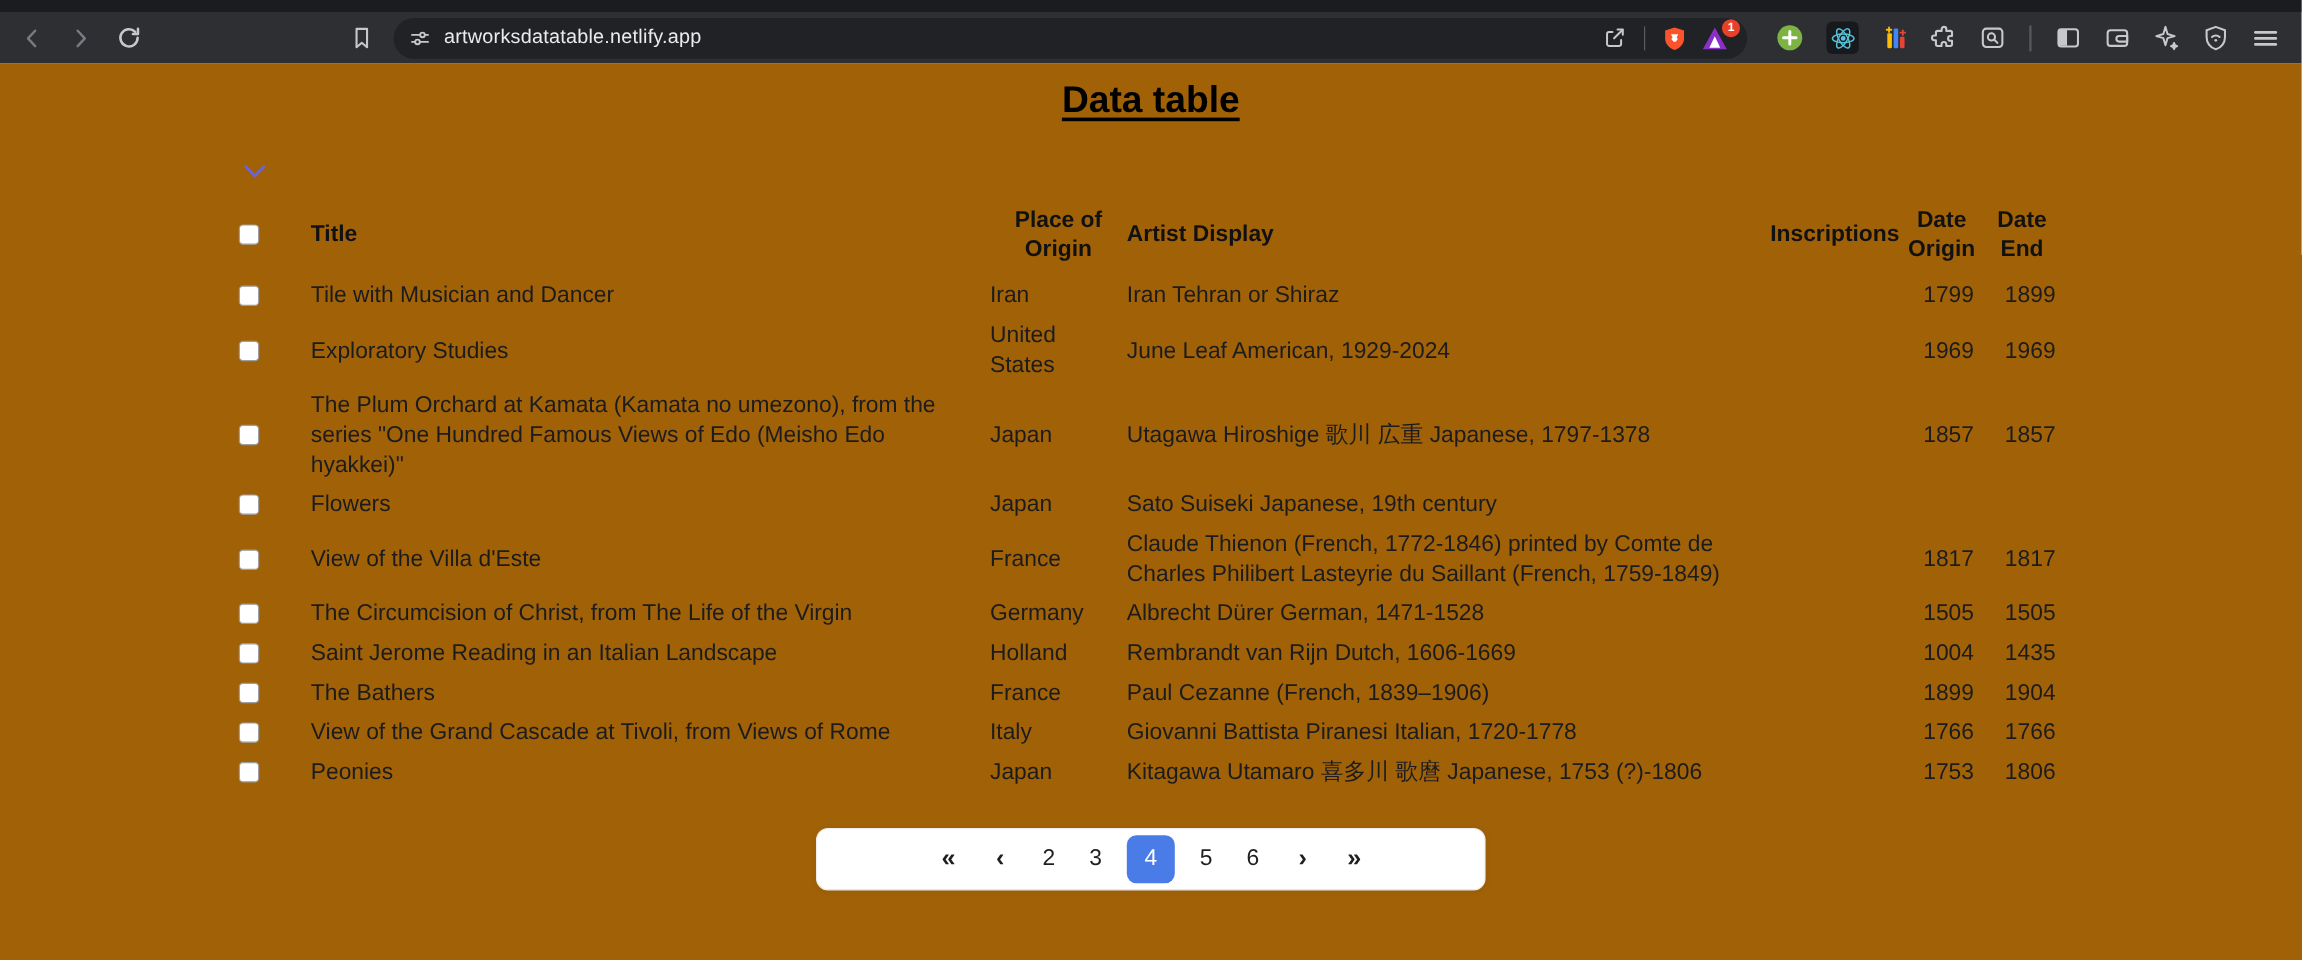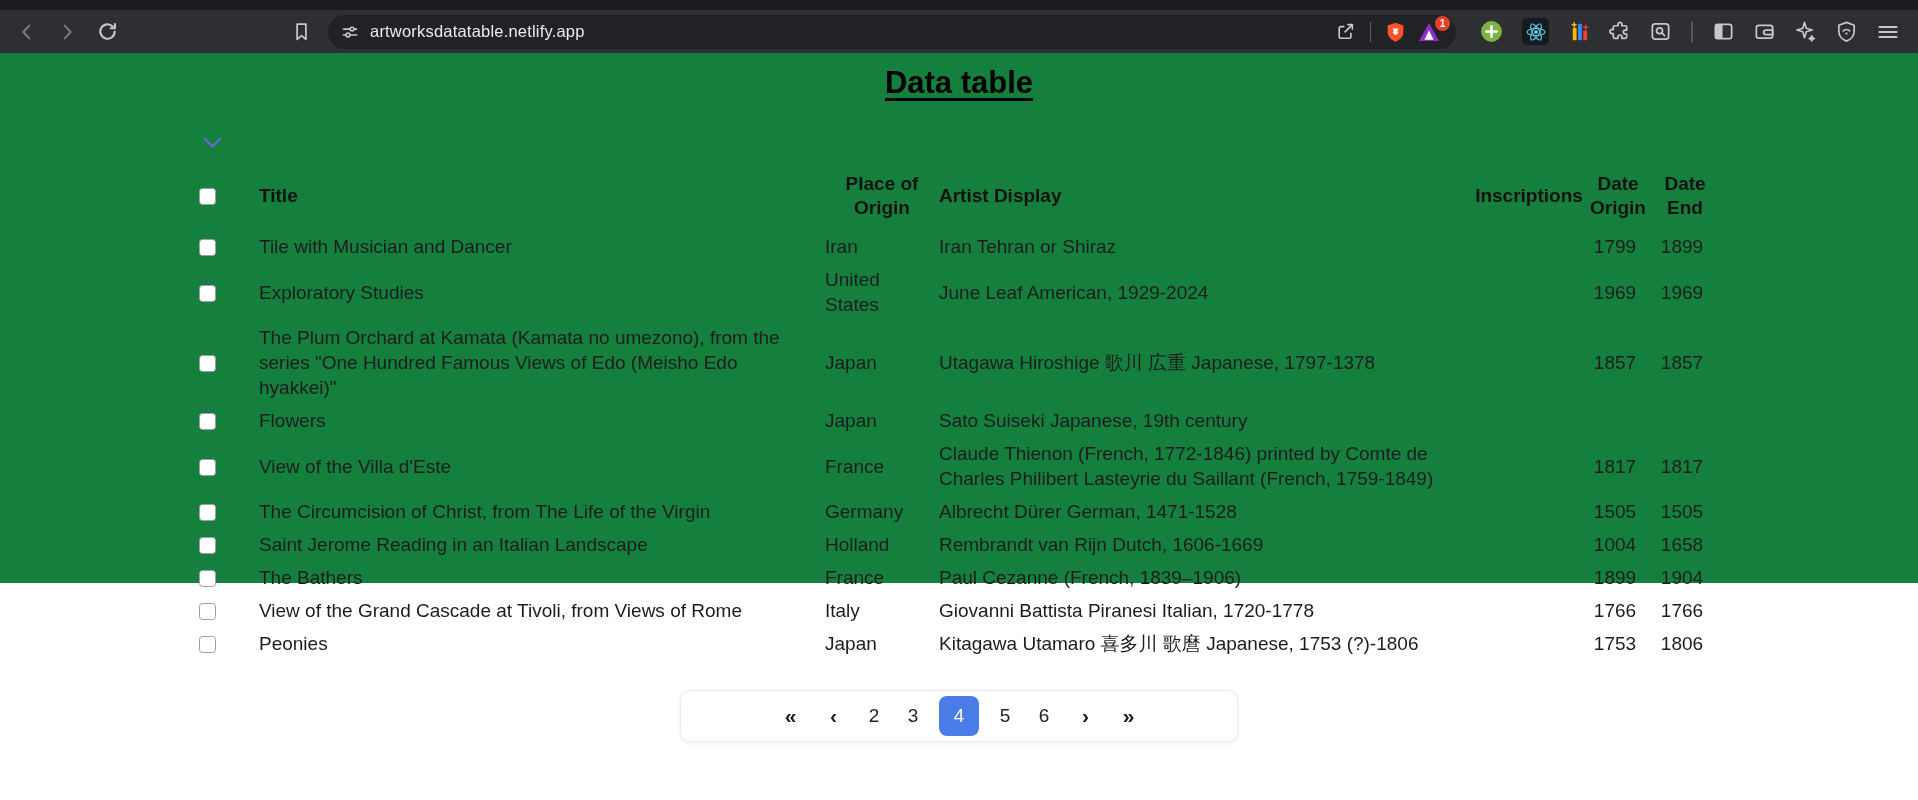--- a/index.html
+++ b/index.html
@@ -47,21 +47,21 @@
     display: flex; align-items: center; justify-content: center; padding: 0 3px;
   }
 
   .ext-cluster { display: flex; align-items: center; gap: 4px; margin-left: 16px; }
   .ext-cluster .tb-btn { padding: 0 7px; }
   .toolbar-sep { width: 2px; height: 22px; background: #55565b; margin: 0 8px; border-radius: 1px; }
   .react-chip { width: 27px; height: 27px; border-radius: 5px; background: #17191d;
     display: flex; align-items: center; justify-content: center; }
 
   
-  .page { background: #15803d; height: 530px; }
+  .page { background: #a16207; height: 747px; }
   .page-title {
     text-align: center; font-size: 31px; font-weight: 700;
     text-decoration: underline; text-underline-offset: 5px; text-decoration-thickness: 3px;
     padding-top: 12px; color: #000;
   }
   .content { width: 1520px; margin: 0 auto; }
   .collapse-btn {
     background: none; border: none; cursor: pointer;
     margin: 36px 0 14px 4px; display: block;
   }
@@ -72,21 +72,21 @@
   col.c-origin { width: 114px; }
   col.c-artist { width: 534px; }
   col.c-insc { width: 112px; }
   col.c-ds { width: 66px; }
   col.c-de { width: 68px; }
 
   th { font-weight: 700; font-size: 19px; color: #111; vertical-align: middle; padding: 6px 0 10px 0; line-height: 24px; }
   td { font-size: 19px; vertical-align: middle; padding: 4px 0; line-height: 25px; color: #1c1c1e; }
   .al { text-align: left; padding-right: 14px; }
   .ac { text-align: center; }
-  .ar { text-align: center; padding-right: 6px; }
+  .ar { text-align: right; padding-right: 6px; }
 
   input[type="checkbox"] {
     appearance: none; -webkit-appearance: none;
     width: 17px; height: 17px;
     border: 1.6px solid #9d9da2; border-radius: 3.5px;
     background: #fff; cursor: pointer; display: inline-block;
     vertical-align: middle;
   }
 
   
@@ -341,21 +341,21 @@
     <td class="ar">1505</td>
   </tr>
 
   <tr>
     <td class="al"><input type="checkbox" style=""></td>
     <td class="al">Saint Jerome Reading in an Italian Landscape</td>
     <td class="al">Holland</td>
     <td class="al">Rembrandt van Rijn Dutch, 1606-1669</td>
     <td class="ac"></td>
     <td class="ar">1004</td>
-    <td class="ar">1658</td>
+    <td class="ar">1435</td>
   </tr>
 
   <tr>
     <td class="al"><input type="checkbox" style=""></td>
     <td class="al">The Bathers</td>
     <td class="al">France</td>
     <td class="al">Paul Cezanne (French, 1839–1906)</td>
     <td class="ac"></td>
     <td class="ar">1899</td>
     <td class="ar">1904</td>

